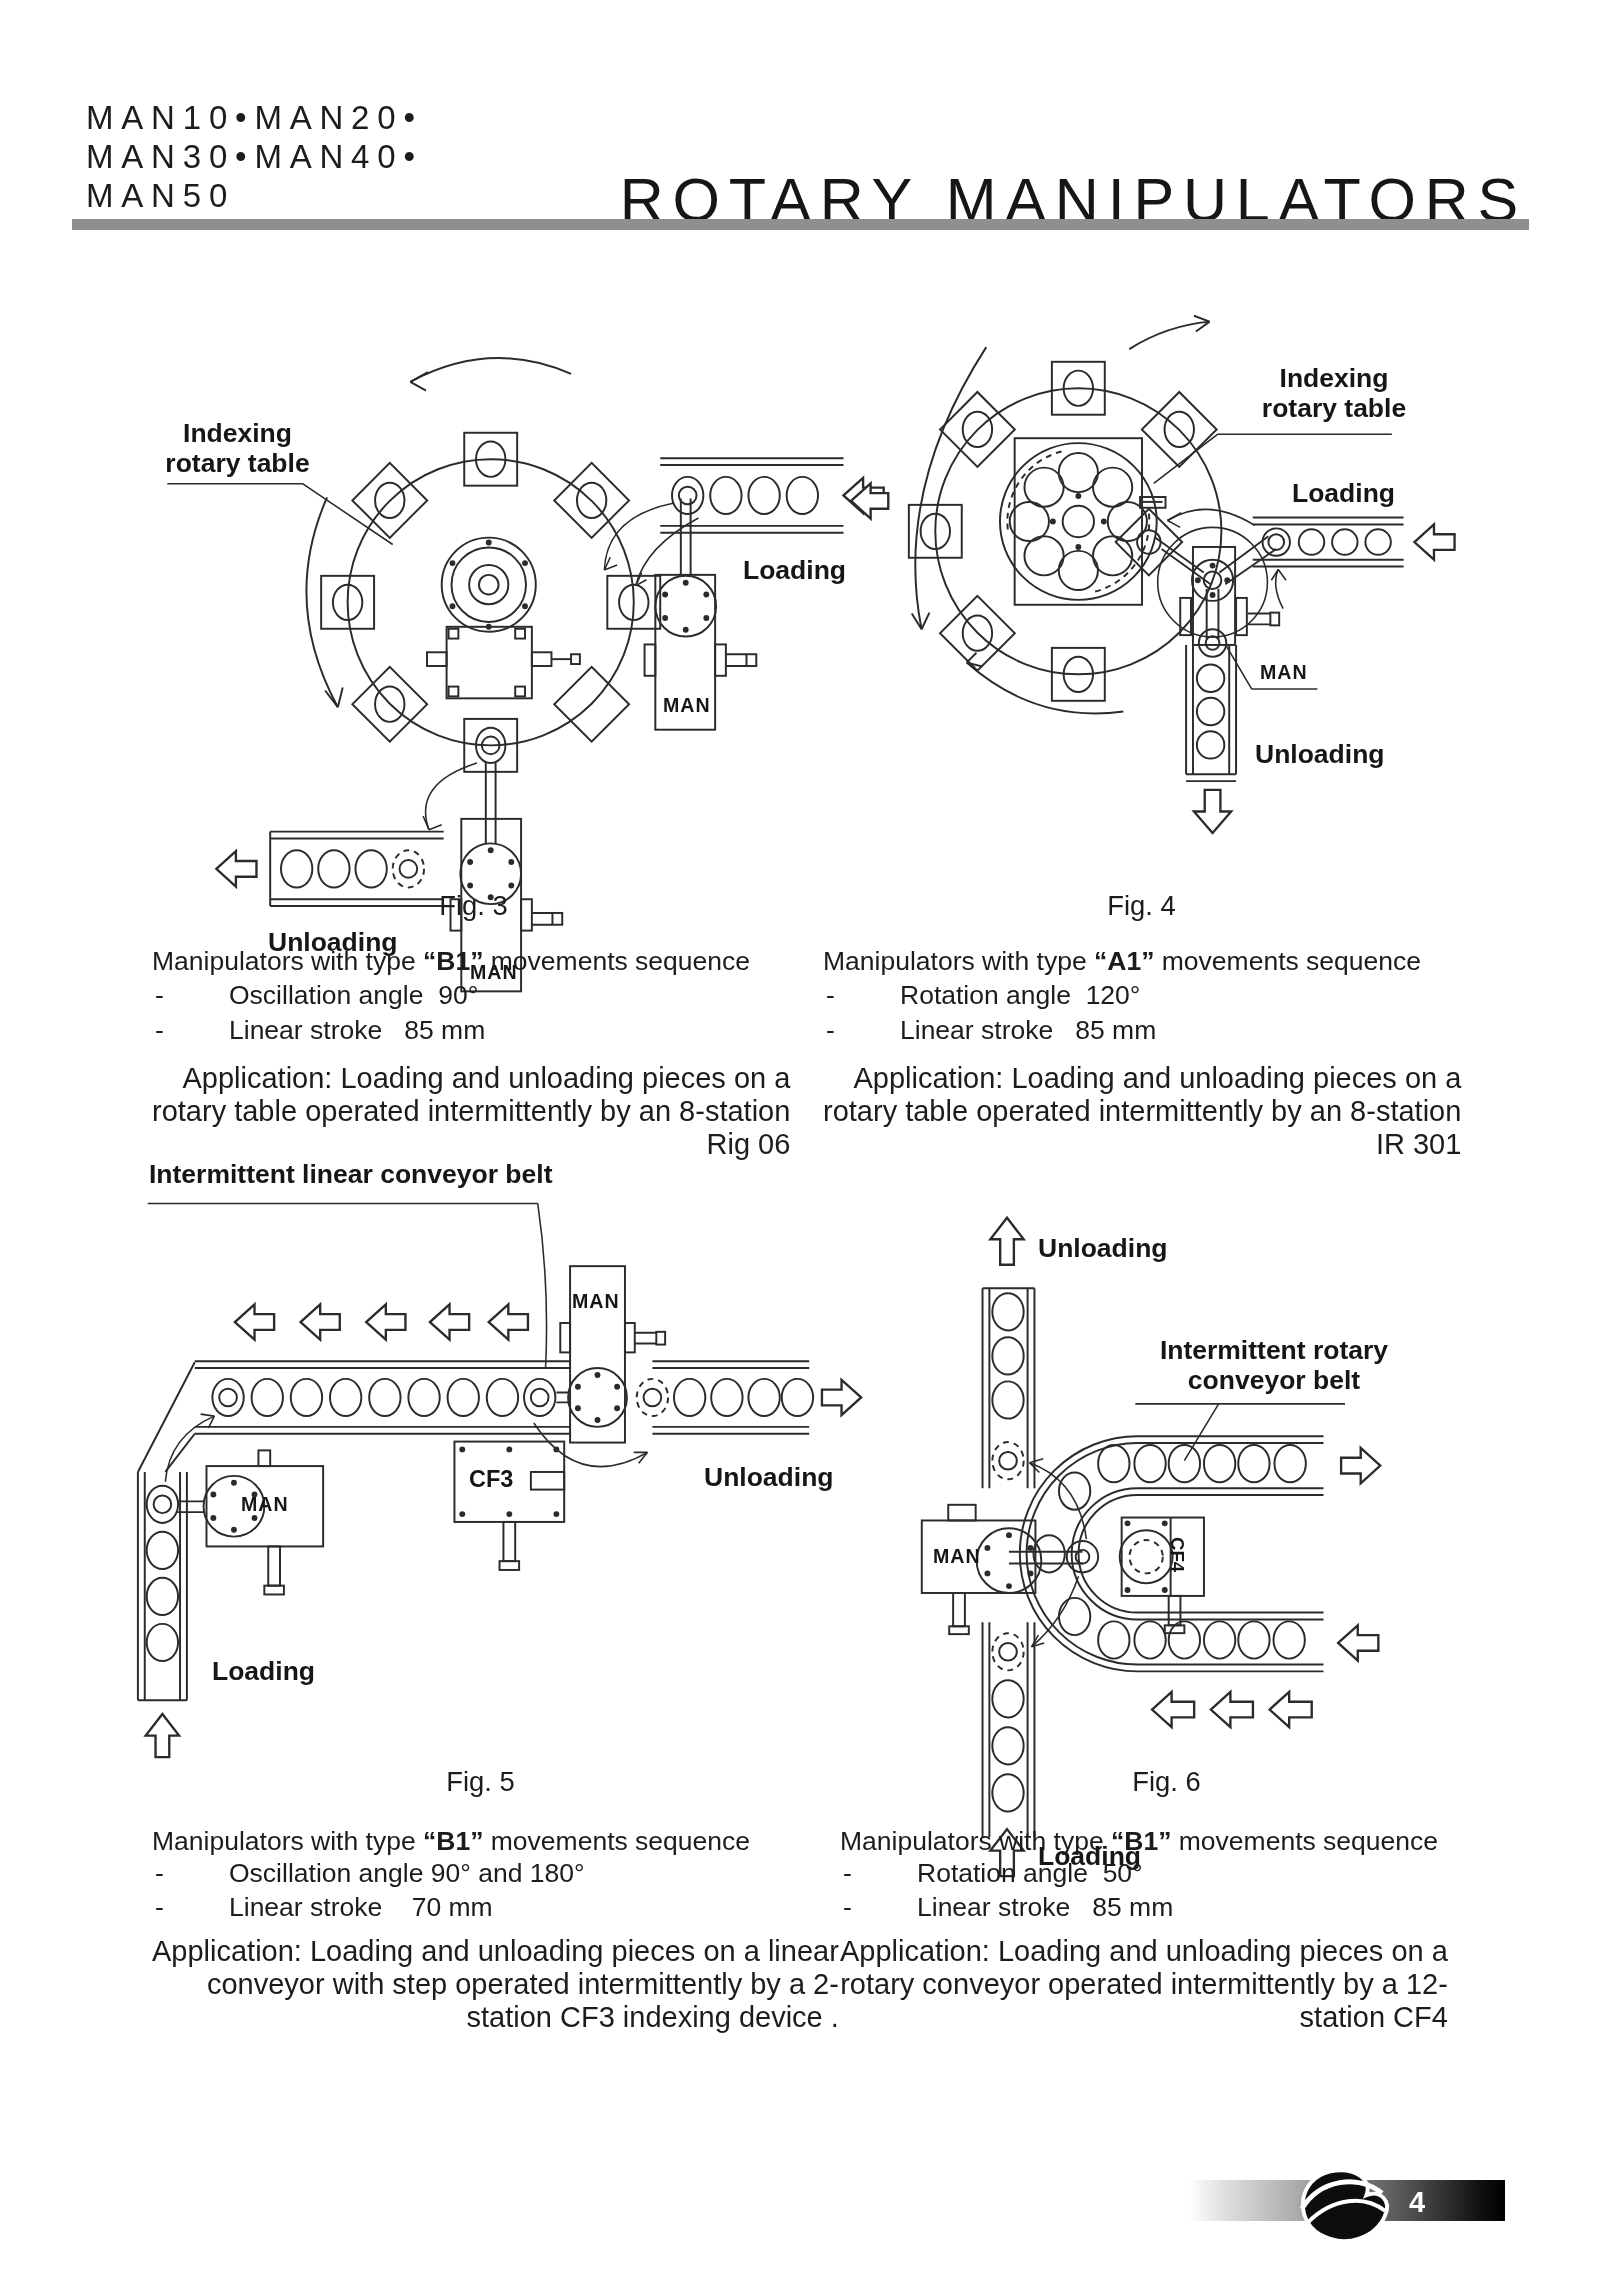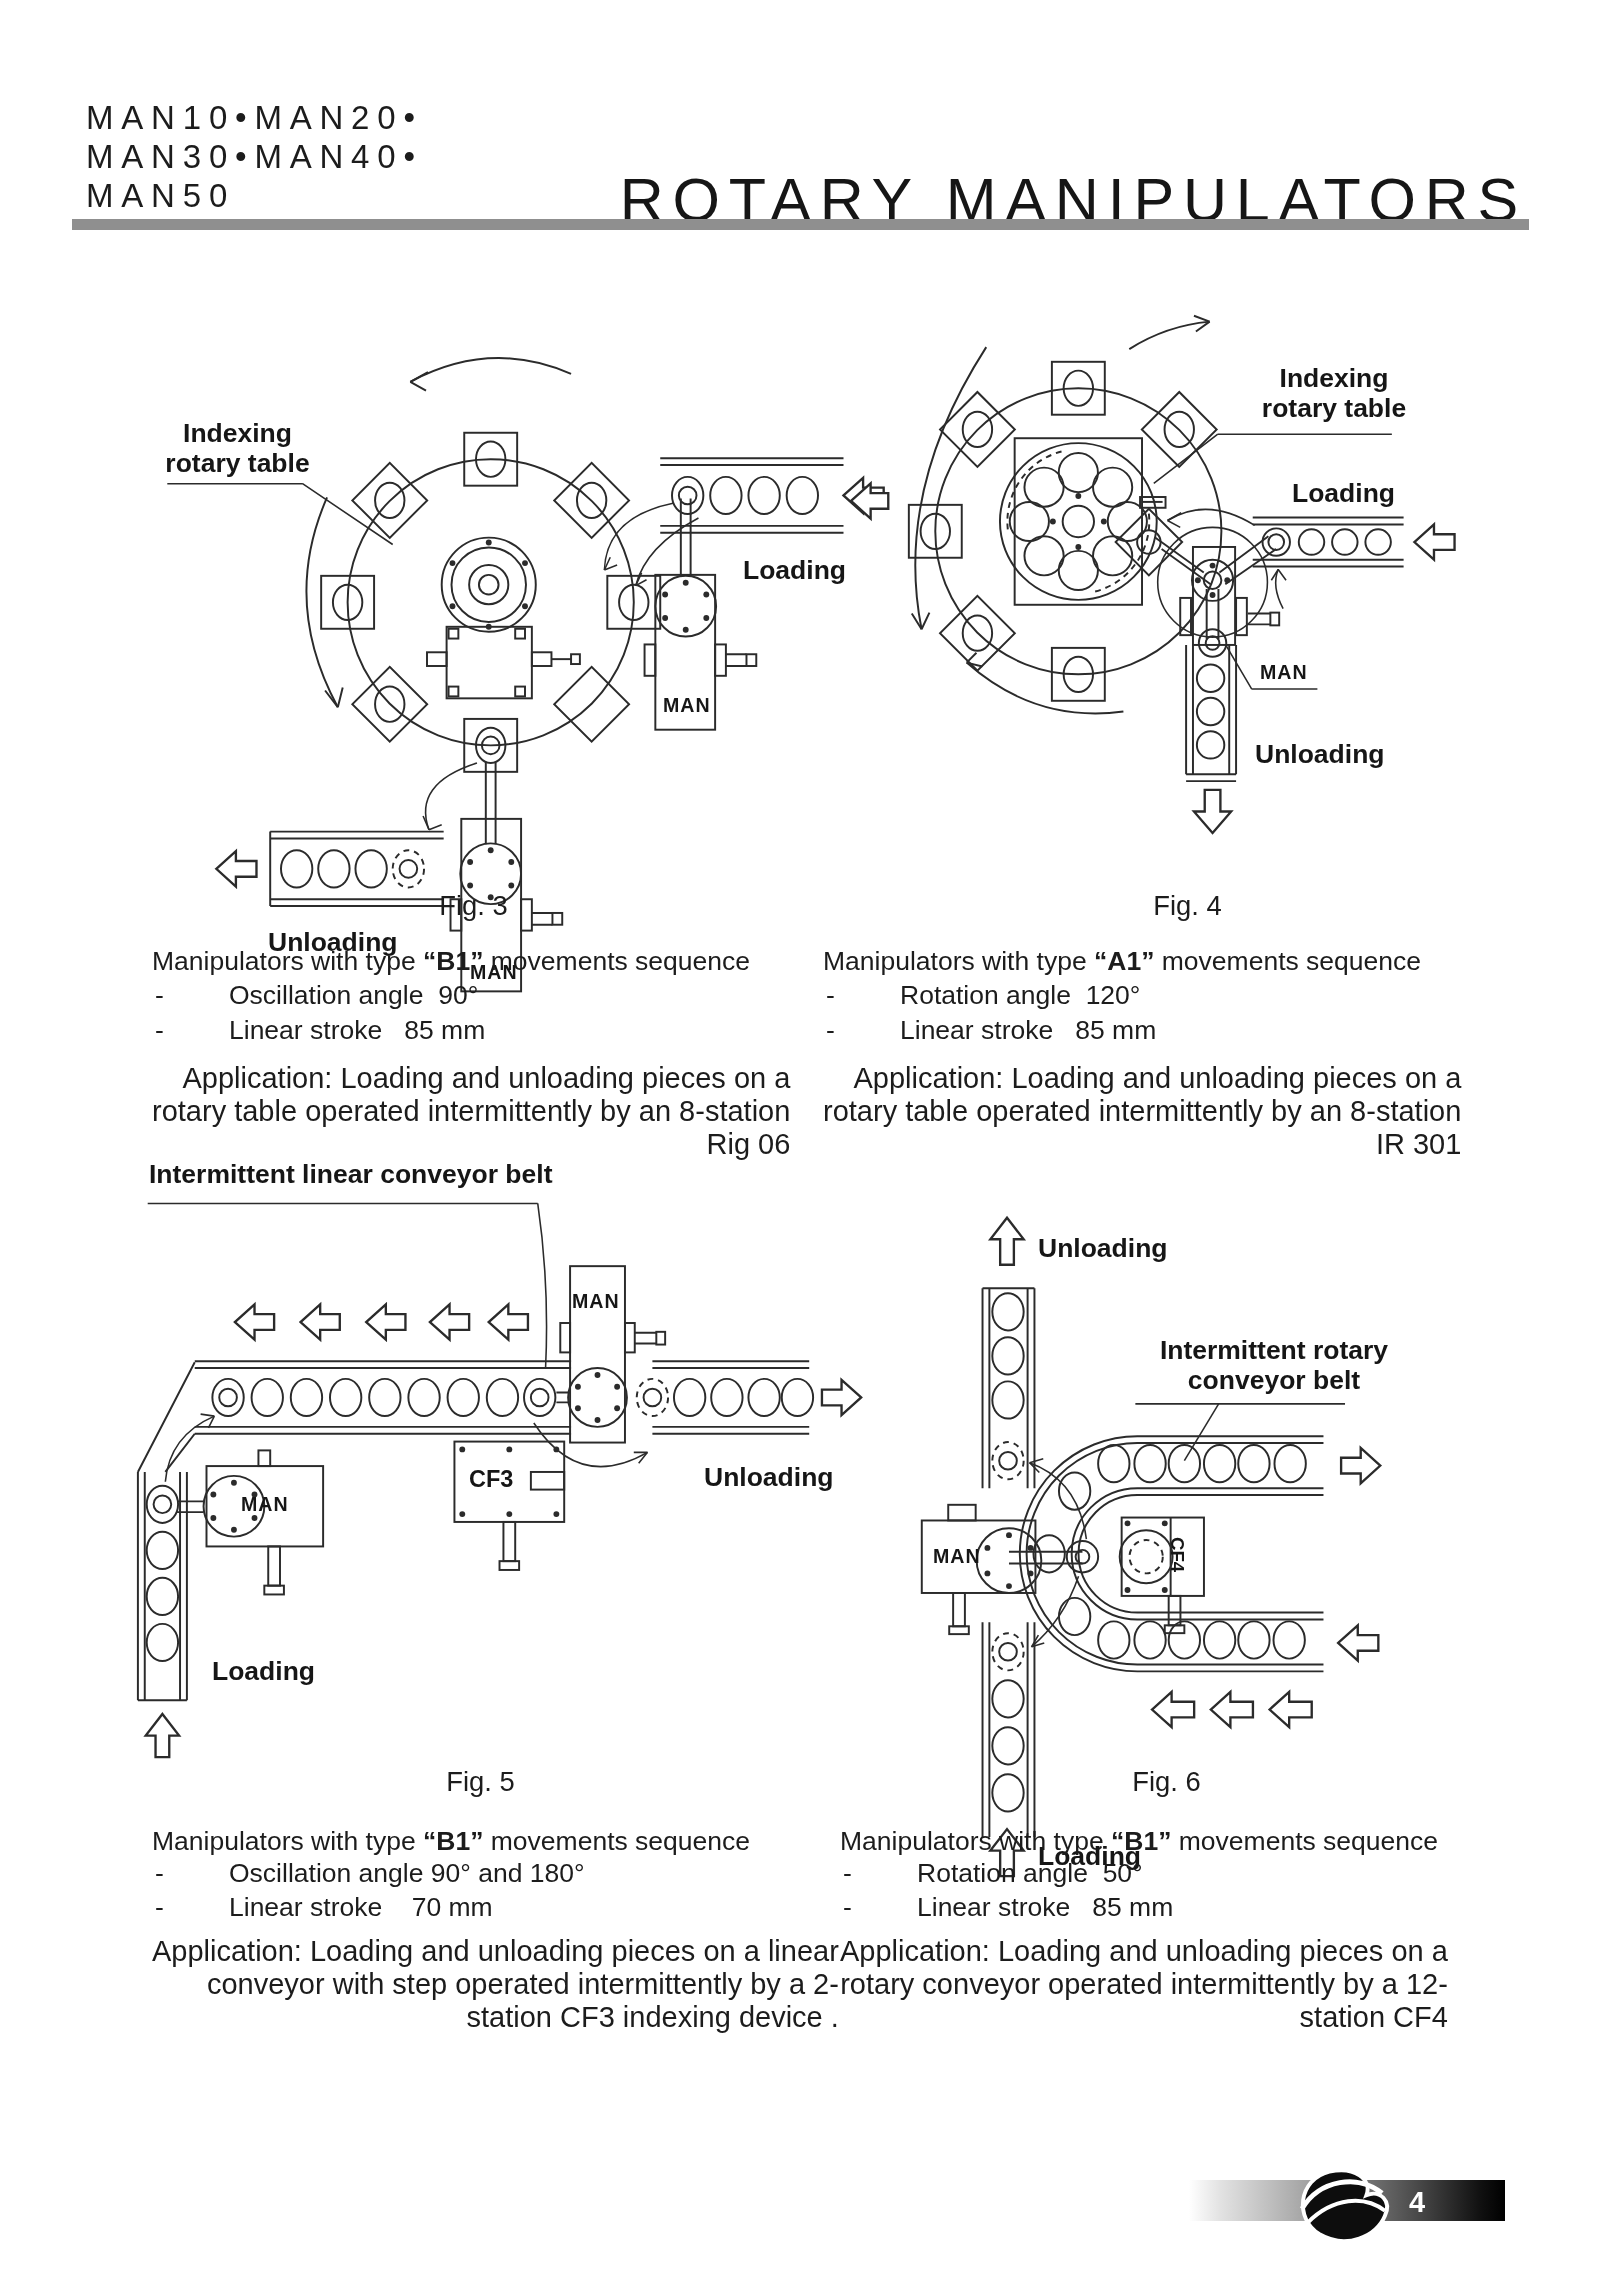--- a/index.html
+++ b/index.html
@@ -256,21 +256,21 @@
       <path d="M417 393 H484 M417 393 L391 349"></path>
     </g>
     <polygon class="harrow" points="8,201 28,183 28,193 46,193 46,209 28,209 28,219"></polygon>
   </svg>
   <div class="abs dl-c" style="left:1241px;top:363px;width:186px;">Indexing rotary table</div>
   <div class="abs dl" style="left:1292px;top:478px;">Loading</div>
   <div class="abs dl-man" style="left:1260px;top:661px;">MAN</div>
   <div class="abs dl" style="left:1255px;top:739px;">Unloading</div>
 
   <div class="abs cap" style="left:395px;top:890px;">Fig. 3</div>
-  <div class="abs cap" style="left:1109px;top:890px;">Fig. 4</div>
+  <div class="abs cap" style="left:1063px;top:890px;">Fig. 4</div>
 
   <div class="abs bt" style="left:152px;top:939px;">
     <span>Manipulators with type </span><b>“B1”</b><span> movements sequence</span>
   </div>
   <div class="abs bullet" style="left:155px;top:980px;">
     <span class="dash">-</span>
       <span class="btx">Oscillation angle  90°</span>
   </div>
   <div class="abs bullet" style="left:155px;top:1015px;">
     <span class="dash">-</span>

